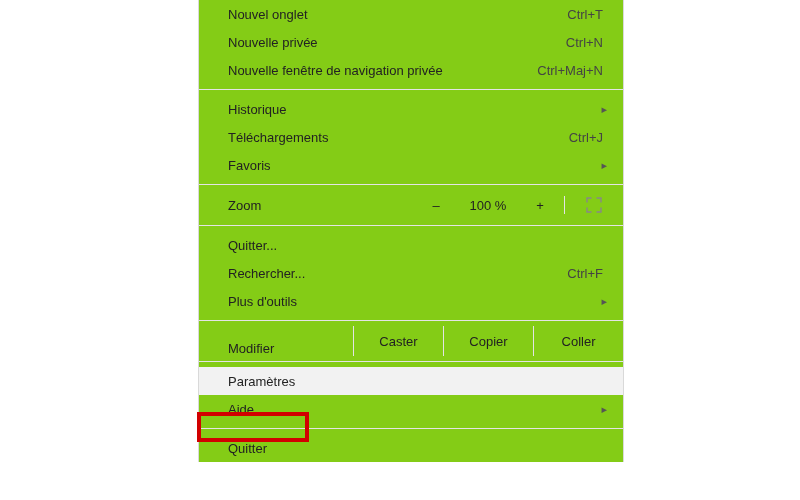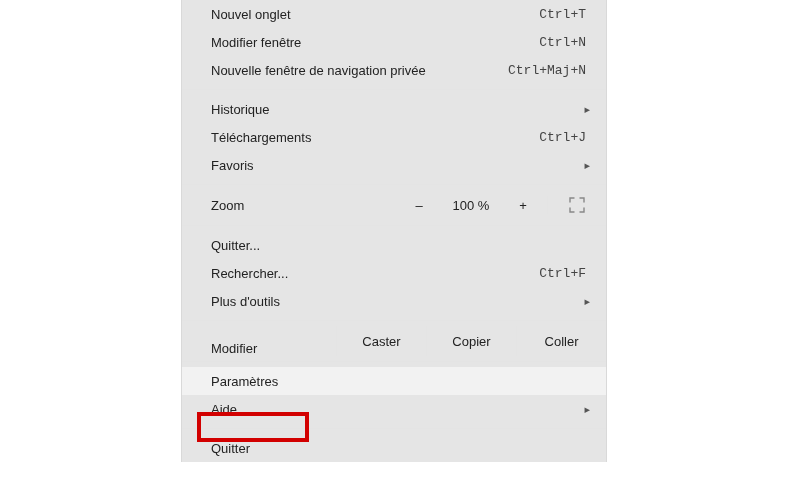--- a/index.html
+++ b/index.html
@@ -8,38 +8,38 @@
     width: 800px;
     height: 500px;
     background: #fff;
     font-family: "Segoe UI", Arial, sans-serif;
     font-size: 13px;
     color: #222;
     position: relative;
   }
   .menu {
     position: absolute;
-    left: 181px;
+    left: 198px;
     top: 0;
     width: 426px;
     border-left: 1px solid #d9d9d9;
     border-right: 1px solid #d9d9d9;
-    background: #e5e5e5;
+    background: #84cc16;
   }
   .row {
     display: flex;
     align-items: center;
     height: 28px;
     padding-left: 29px;
     padding-right: 14px;
     position: relative;
     white-space: nowrap;
   }
   .row .label { flex: 1; }
-  .row .shortcut { color: #444; padding-right: 6px; font-family: Liberation Mono, monospace; }
+  .row .shortcut { color: #444; padding-right: 6px; }
   .sep {
     height: 1px;
     background: #e4e4e4;
     margin: 5px 0;
   }
   .chevron {
     position: absolute;
     right: 16px;
     font-size: 11px;
     color: #555;
@@ -93,21 +93,21 @@
 </head>
 <body>
 
 <div class="menu">
 
   <div class="row">
     <span class="label">Nouvel onglet</span>
     <span class="shortcut">Ctrl+T</span>
   </div>
   <div class="row">
-    <span class="label">Modifier fenêtre</span>
+    <span class="label">Nouvelle privée</span>
     <span class="shortcut">Ctrl+N</span>
   </div>
   <div class="row">
     <span class="label">Nouvelle fenêtre de navigation privée</span>
     <span class="shortcut">Ctrl+Maj+N</span>
   </div>
 
   <div class="sep"></div>
 
   <div class="row">

